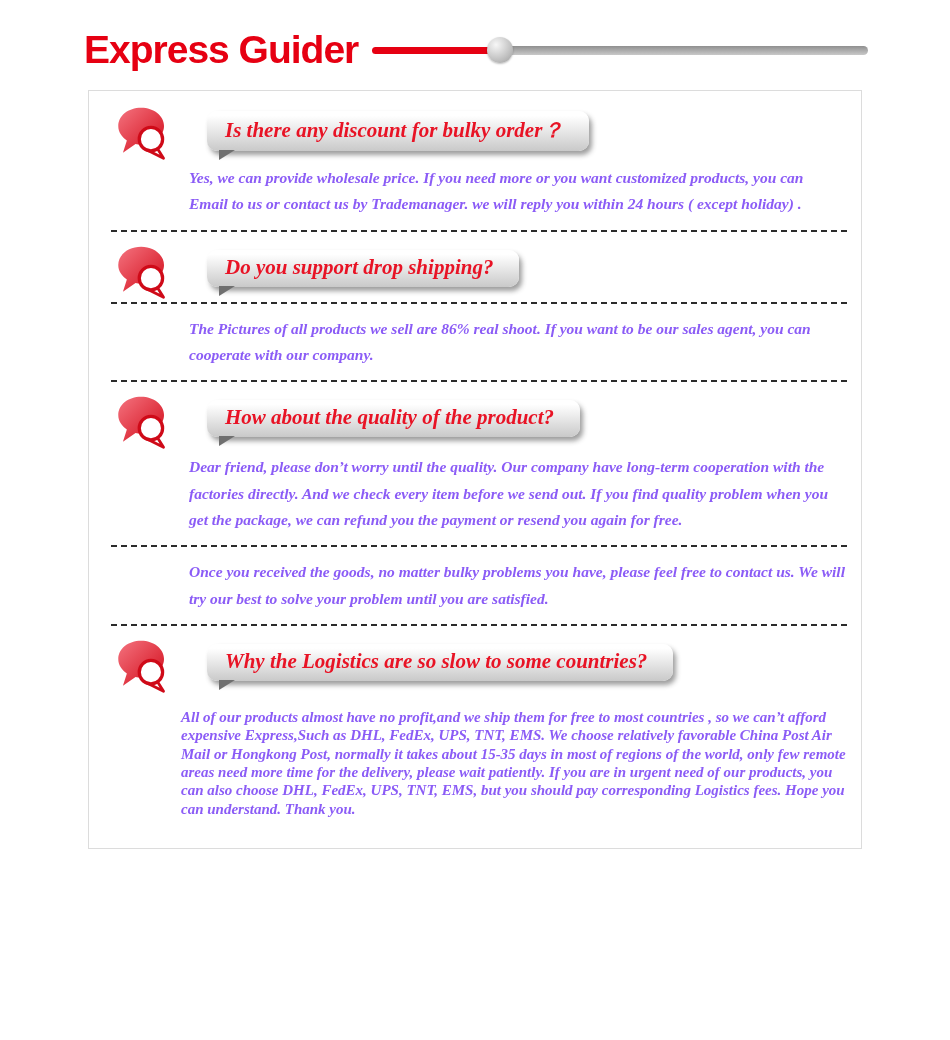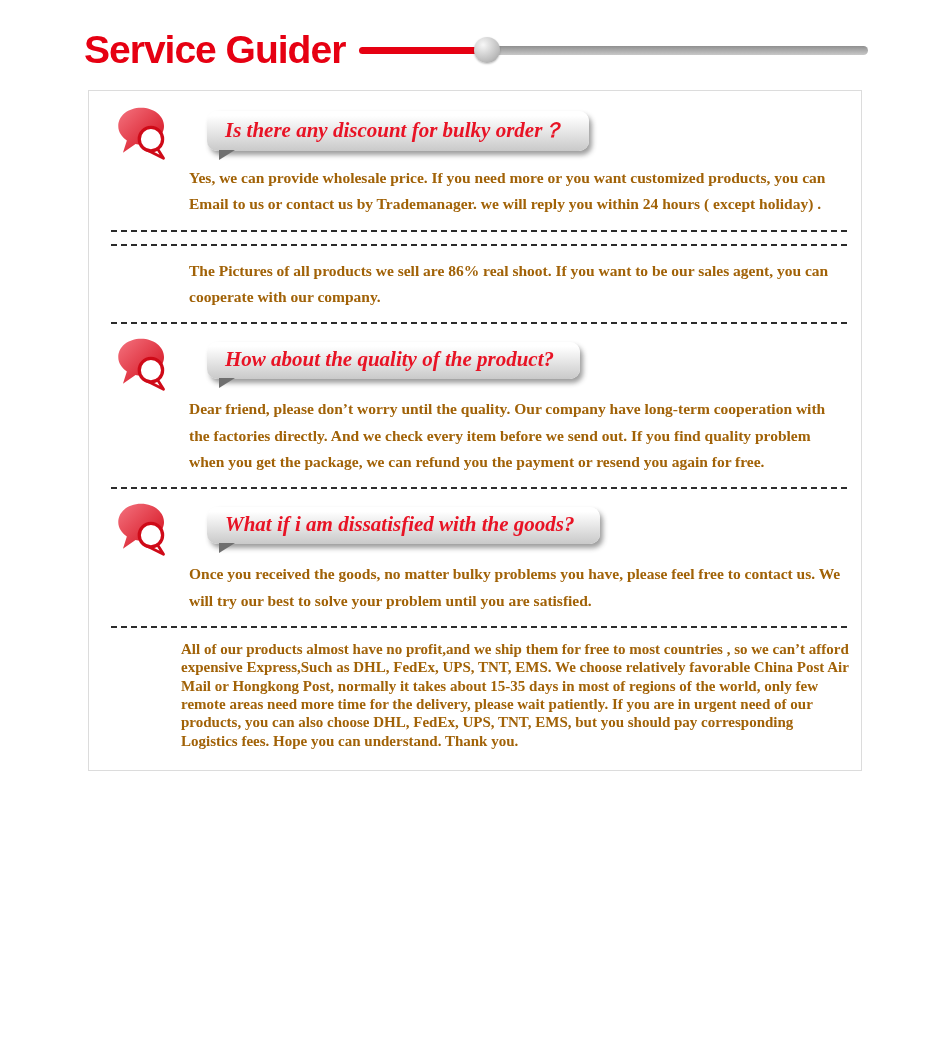--- a/index.html
+++ b/index.html
@@ -17,59 +17,59 @@
   .track-red{width:118px;height:7px;background:#e60012;border-radius:4px 0 0 4px;}
   .knob{
     width:26px;height:26px;border-radius:50%;
     background:radial-gradient(circle at 35% 30%,#f7f7f7,#bdbdbd 65%,#9a9a9a);
     margin:0 -3px;z-index:1;box-shadow:0 1px 2px rgba(0,0,0,.25);
   }
   .track-gray{flex:1;height:9px;background:linear-gradient(#8f8f8f,#c9c9c9);border-radius:0 6px 6px 0;}
   
   .panel{
     width:774px;margin:18px 0 0 88px;border:1px solid #dcdcdc;background:#fff;
-    padding:14px 0 10px;box-sizing:border-box;
+    padding:14px 0 20px;box-sizing:border-box;
   }
   .faq-item{margin:0;}
   .item-head{display:flex;align-items:flex-start;padding-left:26px;}
   .bubble-icon{flex:0 0 auto;width:58px;line-height:0;}
   .q-banner{
     position:relative;margin:6px 0 0 34px;padding:5px 26px 7px 18px;
     border-radius:10px;background:linear-gradient(#ffffff 12%,#c9c9c9);
     box-shadow:3px 4px 5px rgba(40,40,40,.45);
     font-style:italic;font-weight:bold;font-size:21px;color:#e81325;white-space:nowrap;
   }
   .q-banner::after{
     content:"";position:absolute;left:12px;bottom:-9px;width:0;height:0;
     border-top:10px solid #6f6f6f;border-right:16px solid transparent;
   }
   .answer{
-    margin:2px 16px 12px 100px;font-weight:bold;
-    font-size:15.5px;line-height:1.7;color:#a16207;
+    margin:2px 16px 12px 100px;font-style:italic;font-weight:bold;
+    font-size:15.5px;line-height:1.7;color:#8b5cf6;
   }
   .answer.tight{line-height:1.22;margin:12px 8px 10px 92px;font-size:15px;}
   .sep{border-top:2px dashed #2b2b2b;margin:0 14px 12px 22px;height:0;}
   .svg-defs{position:absolute;width:0;height:0;overflow:hidden;}
 </style>
 </head>
 <body>
 
 <svg class="svg-defs" aria-hidden="true">
   <defs>
     <linearGradient id="bubbleGrad" x1="0" y1="0" x2="1" y2="1">
       <stop offset="0" stop-color="#f4737f"></stop>
       <stop offset="1" stop-color="#d20b19"></stop>
     </linearGradient>
   </defs>
 </svg>
 
 <div class="page">
 
   <header class="header">
-    <h1 class="title">Service Guider</h1>
+    <h1 class="title">Express Guider</h1>
     <div class="slider">
       <div class="track-red"></div>
       <div class="knob"></div>
       <div class="track-gray"></div>
     </div>
   </header>
 
   <main class="panel">
 
     <section class="faq-item">
@@ -83,20 +83,32 @@
         </span>
         <div class="q-banner">
           <span>Is there any discount for bulky order？</span>
         </div>
       </div>
       <p class="answer">Yes, we can provide wholesale price. If you need more or you want customized products, you can Email to us or contact us by Trademanager. we will reply you within 24 hours ( except holiday) .</p>
     </section>
     <div class="sep"></div>
 
     <section class="faq-item">
+      <div class="item-head">
+        <span class="bubble-icon">
+          <svg viewBox="0 0 60 62" width="56" height="58">
+            <path d="M28 3 C14 3 3.5 11.5 3.5 22.5 c0 6.2 3.6 11.8 9.2 15.4 L8.5 51 22 41.6 c2 .4 4 .6 6 .6 13.5 0 24.5 -8.7 24.5 -19.7 S41.5 3 28 3 z" fill="url(#bubbleGrad)"></path>
+            <path d="M40 38 L52 57 L30 46 Z" fill="#fff" stroke="#cf0a18" stroke-width="3" stroke-linejoin="round"></path>
+            <circle cx="38.5" cy="36.5" r="12.5" fill="#fff" stroke="#cf0a18" stroke-width="3.5"></circle>
+          </svg>
+        </span>
+        <div class="q-banner">
+          <span>Do you support drop shipping?</span>
+        </div>
+      </div>
     </section>
     <div class="sep"></div>
 
     <section class="faq-item">
       <p class="answer">The Pictures of all products we sell are 86% real shoot. If you want to be our sales agent, you can cooperate with our company.</p>
     </section>
     <div class="sep"></div>
 
     <section class="faq-item">
       <div class="item-head">
@@ -109,34 +121,34 @@
         </span>
         <div class="q-banner">
           <span>How about the quality of the product?</span>
         </div>
       </div>
       <p class="answer">Dear friend, please don’t worry until the quality. Our company have long-term cooperation with the factories directly. And we check every item before we send out. If you find quality problem when you get the package, we can refund you the payment or resend  you again for free.</p>
     </section>
     <div class="sep"></div>
 
     <section class="faq-item">
+      <p class="answer">Once you received the goods, no matter bulky problems you have, please feel free to contact us. We will try our best to solve your problem until you are satisfied.</p>
+    </section>
+    <div class="sep"></div>
+
+    <section class="faq-item">
       <div class="item-head">
         <span class="bubble-icon">
           <svg viewBox="0 0 60 62" width="56" height="58">
             <path d="M28 3 C14 3 3.5 11.5 3.5 22.5 c0 6.2 3.6 11.8 9.2 15.4 L8.5 51 22 41.6 c2 .4 4 .6 6 .6 13.5 0 24.5 -8.7 24.5 -19.7 S41.5 3 28 3 z" fill="url(#bubbleGrad)"></path>
             <path d="M40 38 L52 57 L30 46 Z" fill="#fff" stroke="#cf0a18" stroke-width="3" stroke-linejoin="round"></path>
             <circle cx="38.5" cy="36.5" r="12.5" fill="#fff" stroke="#cf0a18" stroke-width="3.5"></circle>
           </svg>
         </span>
         <div class="q-banner">
-          <span>What if i am dissatisfied with the goods?</span>
+          <span>Why the Logistics are so slow to some countries?</span>
         </div>
       </div>
-      <p class="answer">Once you received the goods, no matter bulky problems you have, please feel free to contact us. We will try our best to solve your problem until you are satisfied.</p>
-    </section>
-    <div class="sep"></div>
-
-    <section class="faq-item">
       <p class="answer tight">All of our products almost have no profit,and we ship them for free to most countries  , so we can’t afford expensive Express,Such as DHL, FedEx, UPS, TNT, EMS. We choose relatively favorable China Post Air Mail or Hongkong Post, normally it takes about 15-35 days in most of regions of the world, only few remote areas need more time for the delivery, please wait patiently. If you are in urgent need of our products, you can also choose DHL, FedEx, UPS, TNT, EMS, but you should pay corresponding Logistics fees. Hope you can understand. Thank you.</p>
     </section>
 
   </main>
 </div>
 
 </body></html>

